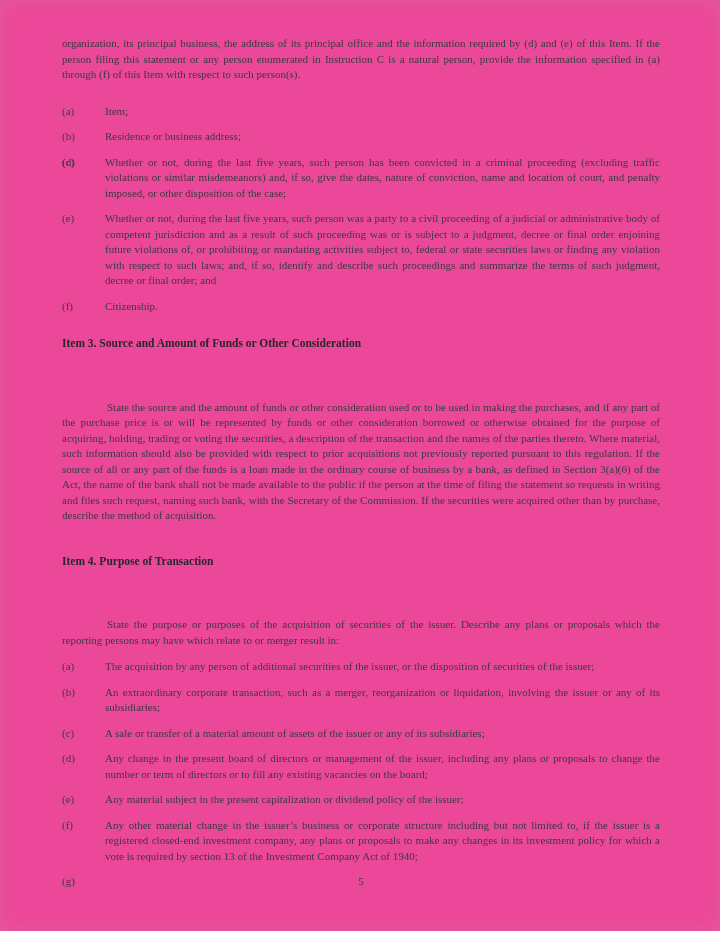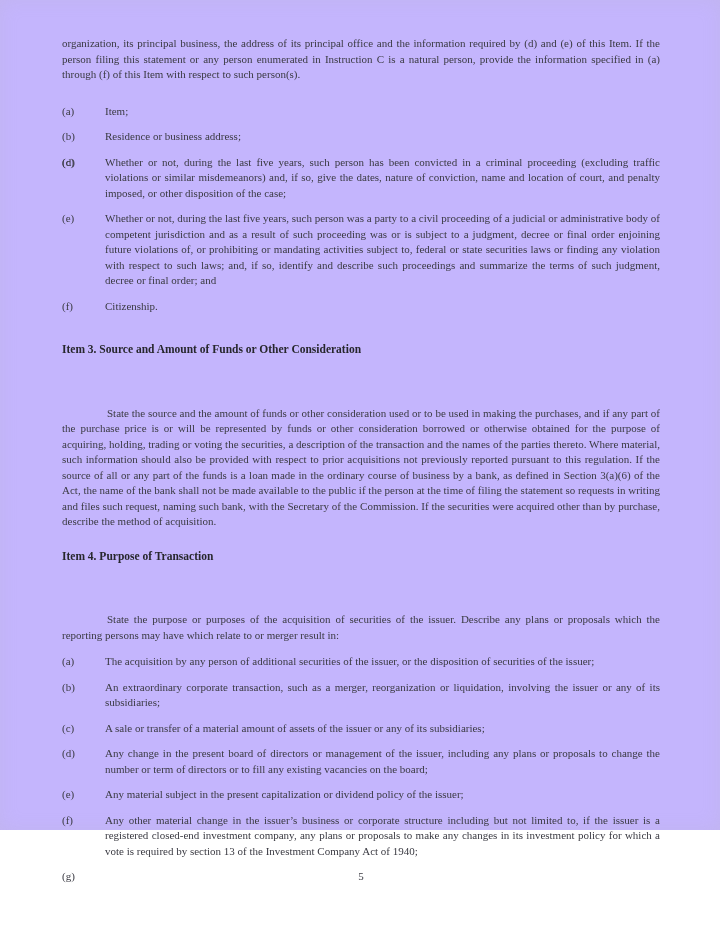--- a/index.html
+++ b/index.html
@@ -6,22 +6,22 @@
   html, body { background: #ffffff; }
   body {
     width: 720px;
     height: 931px;
     font-family: "Liberation Serif", "DejaVu Serif", serif;
     overflow: hidden;
   }
   .page {
     position: relative;
     width: 720px;
-    height: 830px;
-    background: #c4b5fd;
+    height: 931px;
+    background: #ec4899;
     box-shadow: inset 0 0 18px rgba(180,180,180,0.18);
     text-decoration: underline;
   }
   .content {
     position: absolute;
     left: 62px;
     top: 36px;
     width: 598px;
     color: #3a3a42;
     font-size: 11px;
@@ -40,22 +40,22 @@
     text-align: justify;
   }
   .li:last-child { margin-bottom: 0; }
   .li-label { position: absolute; left: 0; top: 0; }
   .heading {
     font-weight: bold;
     color: #27272d;
     font-size: 11.5px;
     text-align: left;
   }
-  .heading-item3 { margin-top: 28px; margin-bottom: 14px; }
-  .heading-item4 { margin-top: 19px; margin-bottom: 13px; }
+  .heading-item3 { margin-top: 22px; margin-bottom: 14px; }
+  .heading-item4 { margin-top: 30px; margin-bottom: 13px; }
   .item4-para { margin-bottom: 11px; }
   .page-number {
     text-align: center;
     margin-top: 0.5px;
     color: #3a3a42;
   }
 </style>
 </head>
 <body>
 

